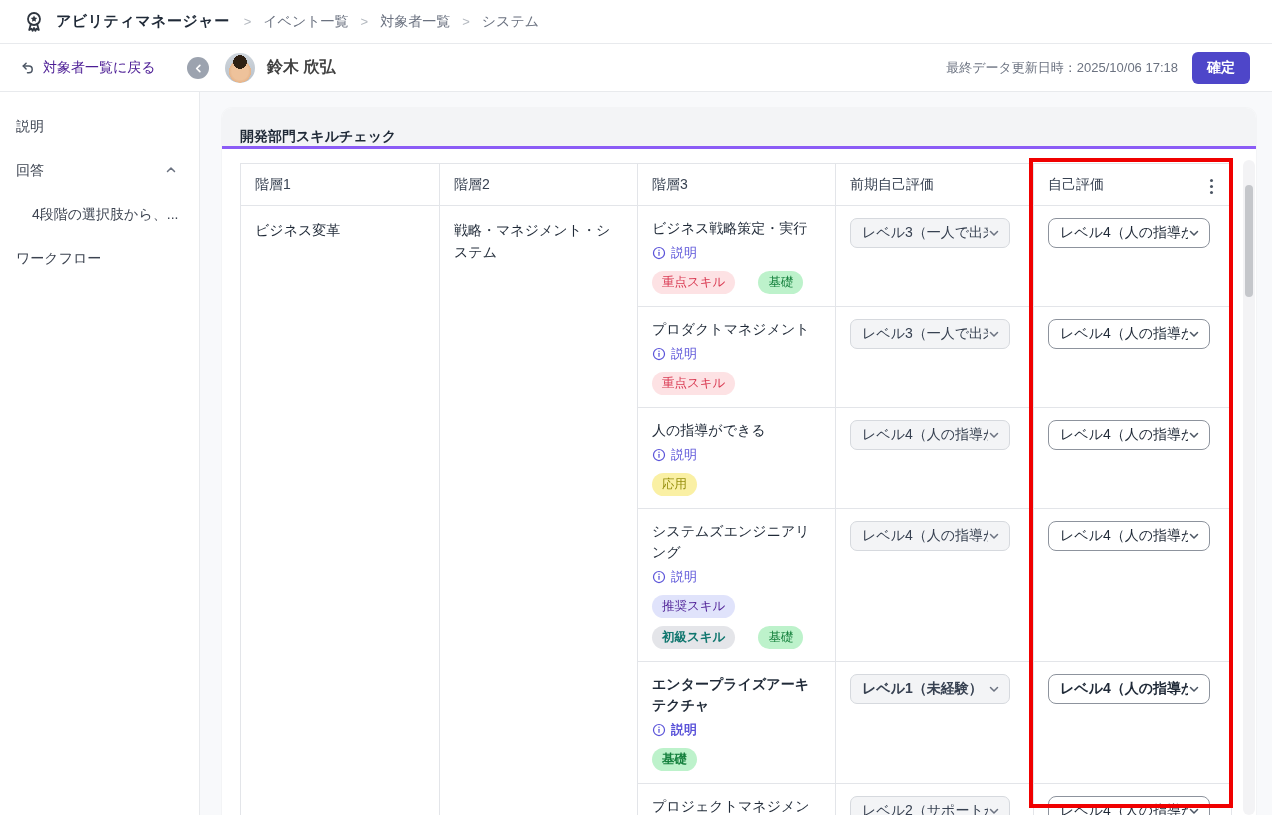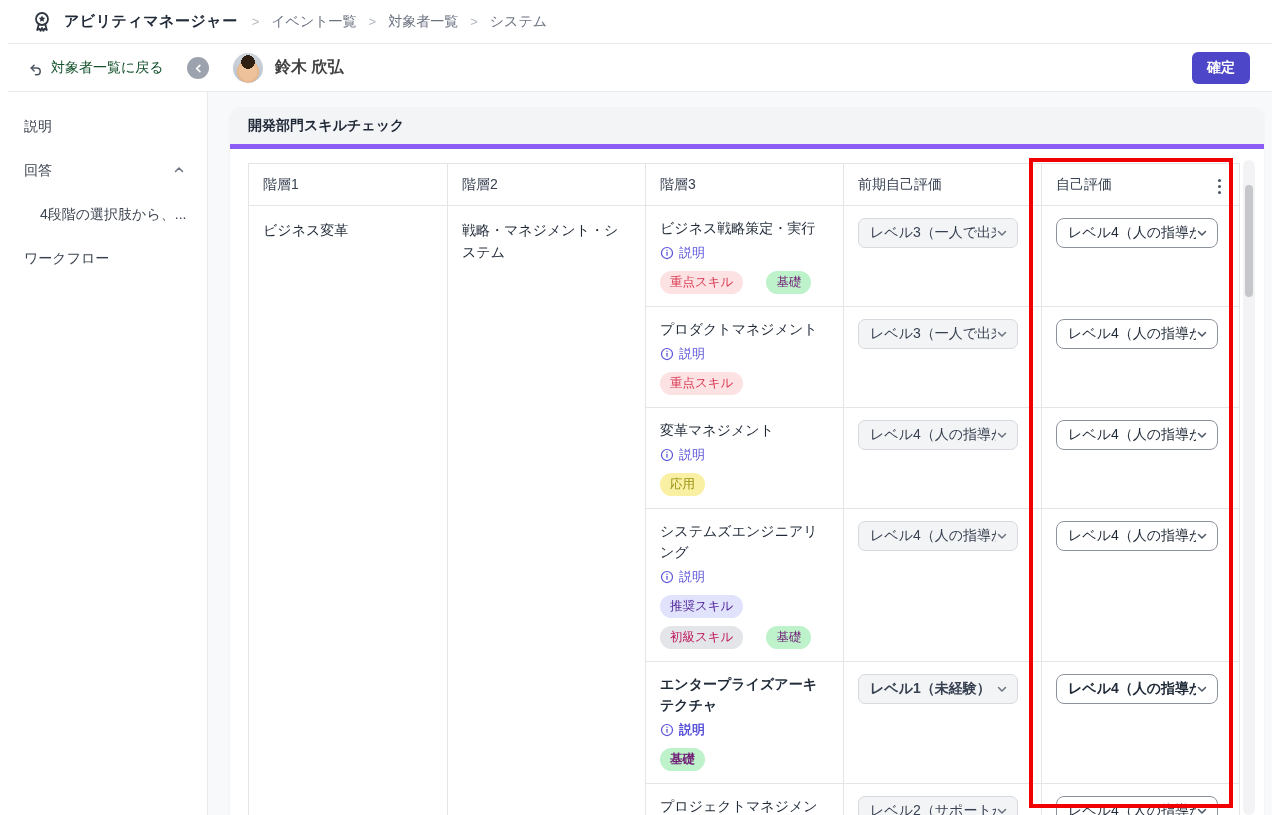--- a/index.html
+++ b/index.html
@@ -1,31 +1,31 @@
 <!DOCTYPE html>
 <html lang="ja"><head>
 <meta charset="utf-8">
 <style>
   * { margin:0; padding:0; box-sizing:border-box; }
   html,body { width:1272px; height:815px; overflow:hidden; }
   body { font-family:"Liberation Sans","DejaVu Sans",sans-serif; background:#fff; color:#1f2937; }
-  #app { position:relative; width:1272px; height:815px; background:#fff;padding-left:8px; }
+  #app { position:relative; width:1272px; height:815px; background:#fff; }
 
   
   .topbar { height:44px; display:flex; align-items:center; padding:0 22px; border-bottom:1px solid #e8eaed; background:#fff; }
   .app-logo { width:24px; height:24px; margin-right:10px; color:#2f3640; }
   .app-title { font-size:15px; font-weight:bold; color:#1f2937; letter-spacing:.5px; }
   .crumbs { display:flex; align-items:center; margin-left:14px; gap:12px; }
   .crumb-sep { color:#b3b8bf; font-size:13px; }
   .crumb { font-size:14px; color:#6b7280; }
 
   
   .bar2 { height:48px; display:flex; border-bottom:0; }
   .bar2-left { width:200px; height:48px; display:flex; align-items:center; padding-left:20px; border-bottom:1px solid #e8eaed; background:#fff; }
-  .back-link { display:flex; align-items:flex-end; gap:8px; font-size:14px; color:#14532d; cursor:pointer; }
+  .back-link { display:flex; align-items:center; gap:8px; font-size:14px; color:#4c1d95; cursor:pointer; }
   .bar2-right { flex:1; height:48px; display:flex; align-items:center; border-bottom:1px solid #e8eaed; background:#fff; padding-left:25px; }
   .avatar { width:30px; height:30px; border-radius:50%; margin-right:12px;
             background:
               radial-gradient(circle at 50% 30%, #2e2013 0 26%, transparent 27%),
               radial-gradient(circle at 50% 62%, #eec29b 0 34%, #e5b48a 46%, transparent 47%),
               linear-gradient(#cfd6dd,#b8c0c9); }
   .user-name { font-size:16px; font-weight:bold; color:#404040; }
   .bar2-spacer { flex:1; }
   .updated { font-size:13px; color:#6b7280; margin-right:14px; }
   .confirm-btn { background:#4e46c9; color:#fff; font-size:14px; font-weight:bold; border:none;
@@ -37,44 +37,44 @@
   .cols { display:flex; height:723px; }
   .sidebar { width:200px; background:#fff; border-right:1px solid #e8eaed; padding:26px 0 0 16px; }
   .side-item { font-size:14px; color:#3c4350; margin-bottom:26px; cursor:pointer; display:flex; align-items:center; }
   .side-item .lbl { flex:1; }
   .side-item .chev { margin-right:22px; color:#6b7280; }
   .side-sub { padding-left:16px; color:#3c4350; }
 
   .main { flex:1; background:#f8f9fb; position:relative; }
   .card { position:absolute; left:22px; top:16px; width:1034px; height:790px; background:#fff;
           border-radius:10px 10px 0 0; box-shadow:0 0 0 1px rgba(0,0,0,0.02); overflow:hidden; }
-  .card-head { height:41px; background:#f3f4f6; border-bottom:5px solid #8b5cf6; display:flex; align-items:center; padding-left:18px; }
+  .card-head { height:41px; background:#f3f4f6; border-bottom:3px solid #8b5cf6; display:flex; align-items:flex-end; padding-left:18px; }
   .card-title { font-size:14px; font-weight:bold; color:#1f2937; }
   .card-body { padding:14px 18px 0 18px; }
 
   
   table.skill { border-collapse:collapse; width:991px; table-layout:fixed; background:#fff; }
   table.skill th, table.skill td { border:1px solid #e3e5e9; vertical-align:top; text-align:left; }
   table.skill th { height:42px; font-size:14px; font-weight:normal; color:#374151; padding:0 0 0 14px; vertical-align:middle; }
   th.h-self { position:relative; }
   .kebab { position:absolute; right:16px; top:13px; display:flex; flex-direction:column; gap:3px; cursor:pointer; padding:2px; }
   .kebab i { width:3px; height:3px; border-radius:50%; background:#4b5563; display:block; }
   td.cell { padding:12px 14px; font-size:14px; color:#1f2937; }
   td.tier { padding:14px; font-size:14px; color:#1f2937; line-height:1.55; }
   tr.r1 td { height:87px; } tr.r2 td { height:87px; } tr.r3 td { height:87px; }
   tr.r4 td { height:131px; } tr.r5 td { height:109px;font-weight:bold; } tr.r6 td { height:106px; }
   .skill-name { line-height:1.5; margin-bottom:5px; }
   .desc-link { display:inline-flex; align-items:center; gap:5px; color:#5b54d9; font-size:13px; cursor:pointer; margin-bottom:9px; }
   .tags { display:flex; flex-wrap:wrap; gap:23px; row-gap:8px; max-width:170px; }
   .tag { font-size:12.5px; padding:3px 10px; border-radius:999px; white-space:nowrap; }
   .tag[data-variant="red"]    { background:#fde2e4; color:#d93a52; }
-  .tag[data-variant="green"]  { background:#bdf2cb; color:#701a75; }
+  .tag[data-variant="green"]  { background:#bdf2cb; color:#15803d; }
   .tag[data-variant="yellow"] { background:#faf0a4; color:#97900f; }
   .tag[data-variant="indigo"] { background:#e0e3fb; color:#4c1d95; }
-  .tag[data-variant="gray"]   { background:#e4e5e9; color:#be185d; }
+  .tag[data-variant="gray"]   { background:#e4e5e9; color:#0f766e;font-weight:bold; }
 
   .select { display:inline-flex; align-items:center; height:30px; padding:0 9px 0 11px; border-radius:7px; cursor:pointer; }
   .select .stext { display:block; width:126px; overflow:hidden; white-space:nowrap; font-size:14px; }
   .select.prev { background:#f3f4f6; border:1px solid #d6d9de; }
   .select.prev .stext { color:#374151; }
   .select.curr { background:#fff; border:1px solid #8d939d; border-radius:8px; }
   .select.curr .stext { color:#1f2937; width:128px; }
   .select svg { flex:none; }
 
   
@@ -115,20 +115,21 @@
           <path d="M6.5 3.5L3.5 6.5l3 3"></path>
           <path d="M3.5 6.5h6a3.5 3.5 0 0 1 0 7H8"></path>
         </svg>
         <span>対象者一覧に戻る</span>
       </div>
     </div>
     <div class="bar2-right">
       <div class="avatar"></div>
       <span class="user-name">鈴木 欣弘</span>
       <div class="bar2-spacer"></div>
+      <span class="updated">最終データ更新日時：2025/10/06 17:18</span>
       <button class="confirm-btn">確定</button>
     </div>
   </div>
   <div class="circle-back">
     <svg width="11" height="11" viewBox="0 0 12 12" fill="none" stroke="#ffffff" stroke-width="1.8" stroke-linecap="round" stroke-linejoin="round">
         <path d="M7.5 2.5L4 6l3.5 3.5"></path>
       </svg>
   </div>
 
   <div class="cols">
@@ -245,21 +246,21 @@
                   <span class="stext">レベル4（人の指導ができる）</span>
                   <svg width="12" height="12" viewBox="0 0 12 12" fill="none" stroke="#4b5563" stroke-width="1.5" stroke-linecap="round" stroke-linejoin="round">
                         <path d="M2.5 4.5L6 8l3.5-3.5"></path>
                       </svg>
                 </div>
               </td>
             </tr>
 
             <tr class="r3">
               <td class="cell">
-                <div class="skill-name">変革マネジメント</div>
+                <div class="skill-name">人の指導ができる</div>
                 <div class="desc-link">
                   <svg width="14" height="14" viewBox="0 0 16 16" fill="none" stroke="#5b54d9" stroke-width="1.4">
                         <circle cx="8" cy="8" r="6.3"></circle>
                         <path d="M8 7.2v3.4" stroke-linecap="round"></path>
                         <circle cx="8" cy="4.9" r="0.8" fill="#5b54d9" stroke="none"></circle>
                       </svg>
                   <span>説明</span>
                 </div>
                 <div class="tags">
                   <span class="tag" data-variant="yellow">応用</span>

